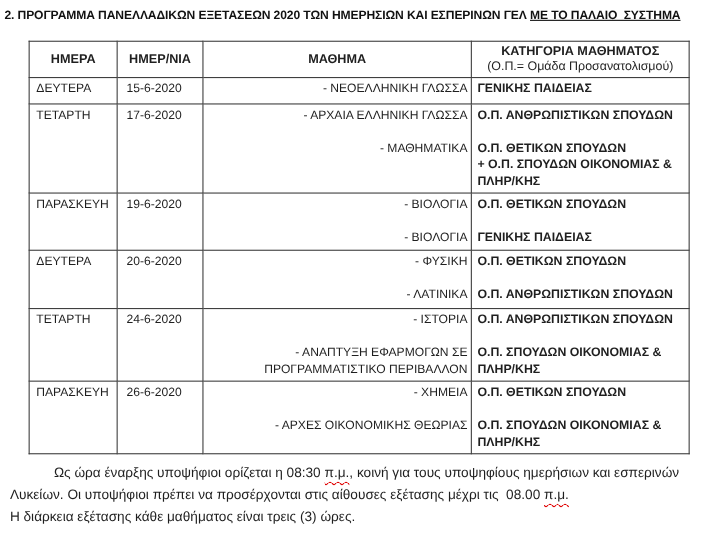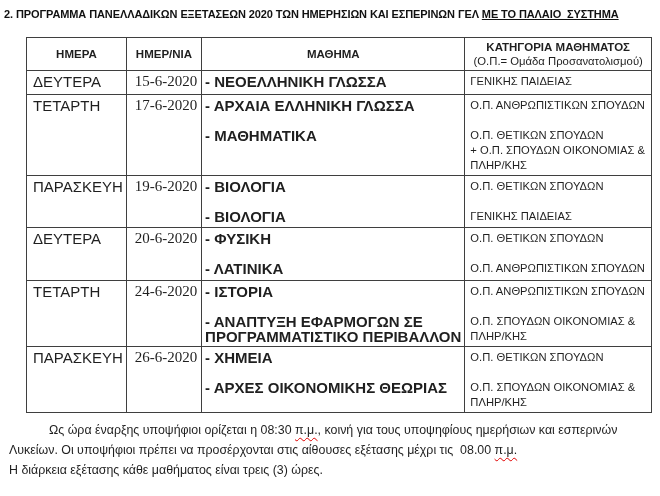--- a/index.html
+++ b/index.html
@@ -25,27 +25,27 @@
     margin:17px 0 0 22px;
   }
   th,td{border:1px solid var(--border);vertical-align:top;overflow:hidden;}
   th{
     font-size:11.5px;font-weight:bold;text-align:center;
     vertical-align:middle;padding:2px 2px;line-height:14px;
   }
   th .subhead{font-weight:normal;font-size:11.3px;line-height:14px;}
   td{padding:3px 3px 2px 3px;}
   td.day{padding-left:6px;}
-  td.date{padding-left:8px;font-family:Liberation Serif, serif;}
+  td.date{padding-left:8px;}
   .ln{
     line-height:15px;min-height:15px;white-space:nowrap;
-    font-size:15px;text-align:left;
-  }
-  td.subject .ln{text-align:left;font-weight:bold;}
-  td.category .ln{font-size:11.2px;padding-left:2px;}
+    font-size:11px;text-align:left;
+  }
+  td.subject .ln{text-align:right;}
+  td.category .ln{font-size:11.2px;padding-left:2px;font-weight:bold;}
   tbody tr:nth-child(1){height:24px;}
   tbody tr:nth-child(2){height:79px;}
   tbody tr:nth-child(3){height:52px;}
   tbody tr:nth-child(4){height:53px;}
   tbody tr:nth-child(5){height:65px;}
   tbody tr:nth-child(6){height:60px;}
   .footer{margin:7px 4px 0 5px;font-size:12.4px;}
   .footer p{margin:0;line-height:20px;white-space:pre-wrap;}
   .footer p.first{text-indent:40px;}
   .b{font-weight:normal;}

